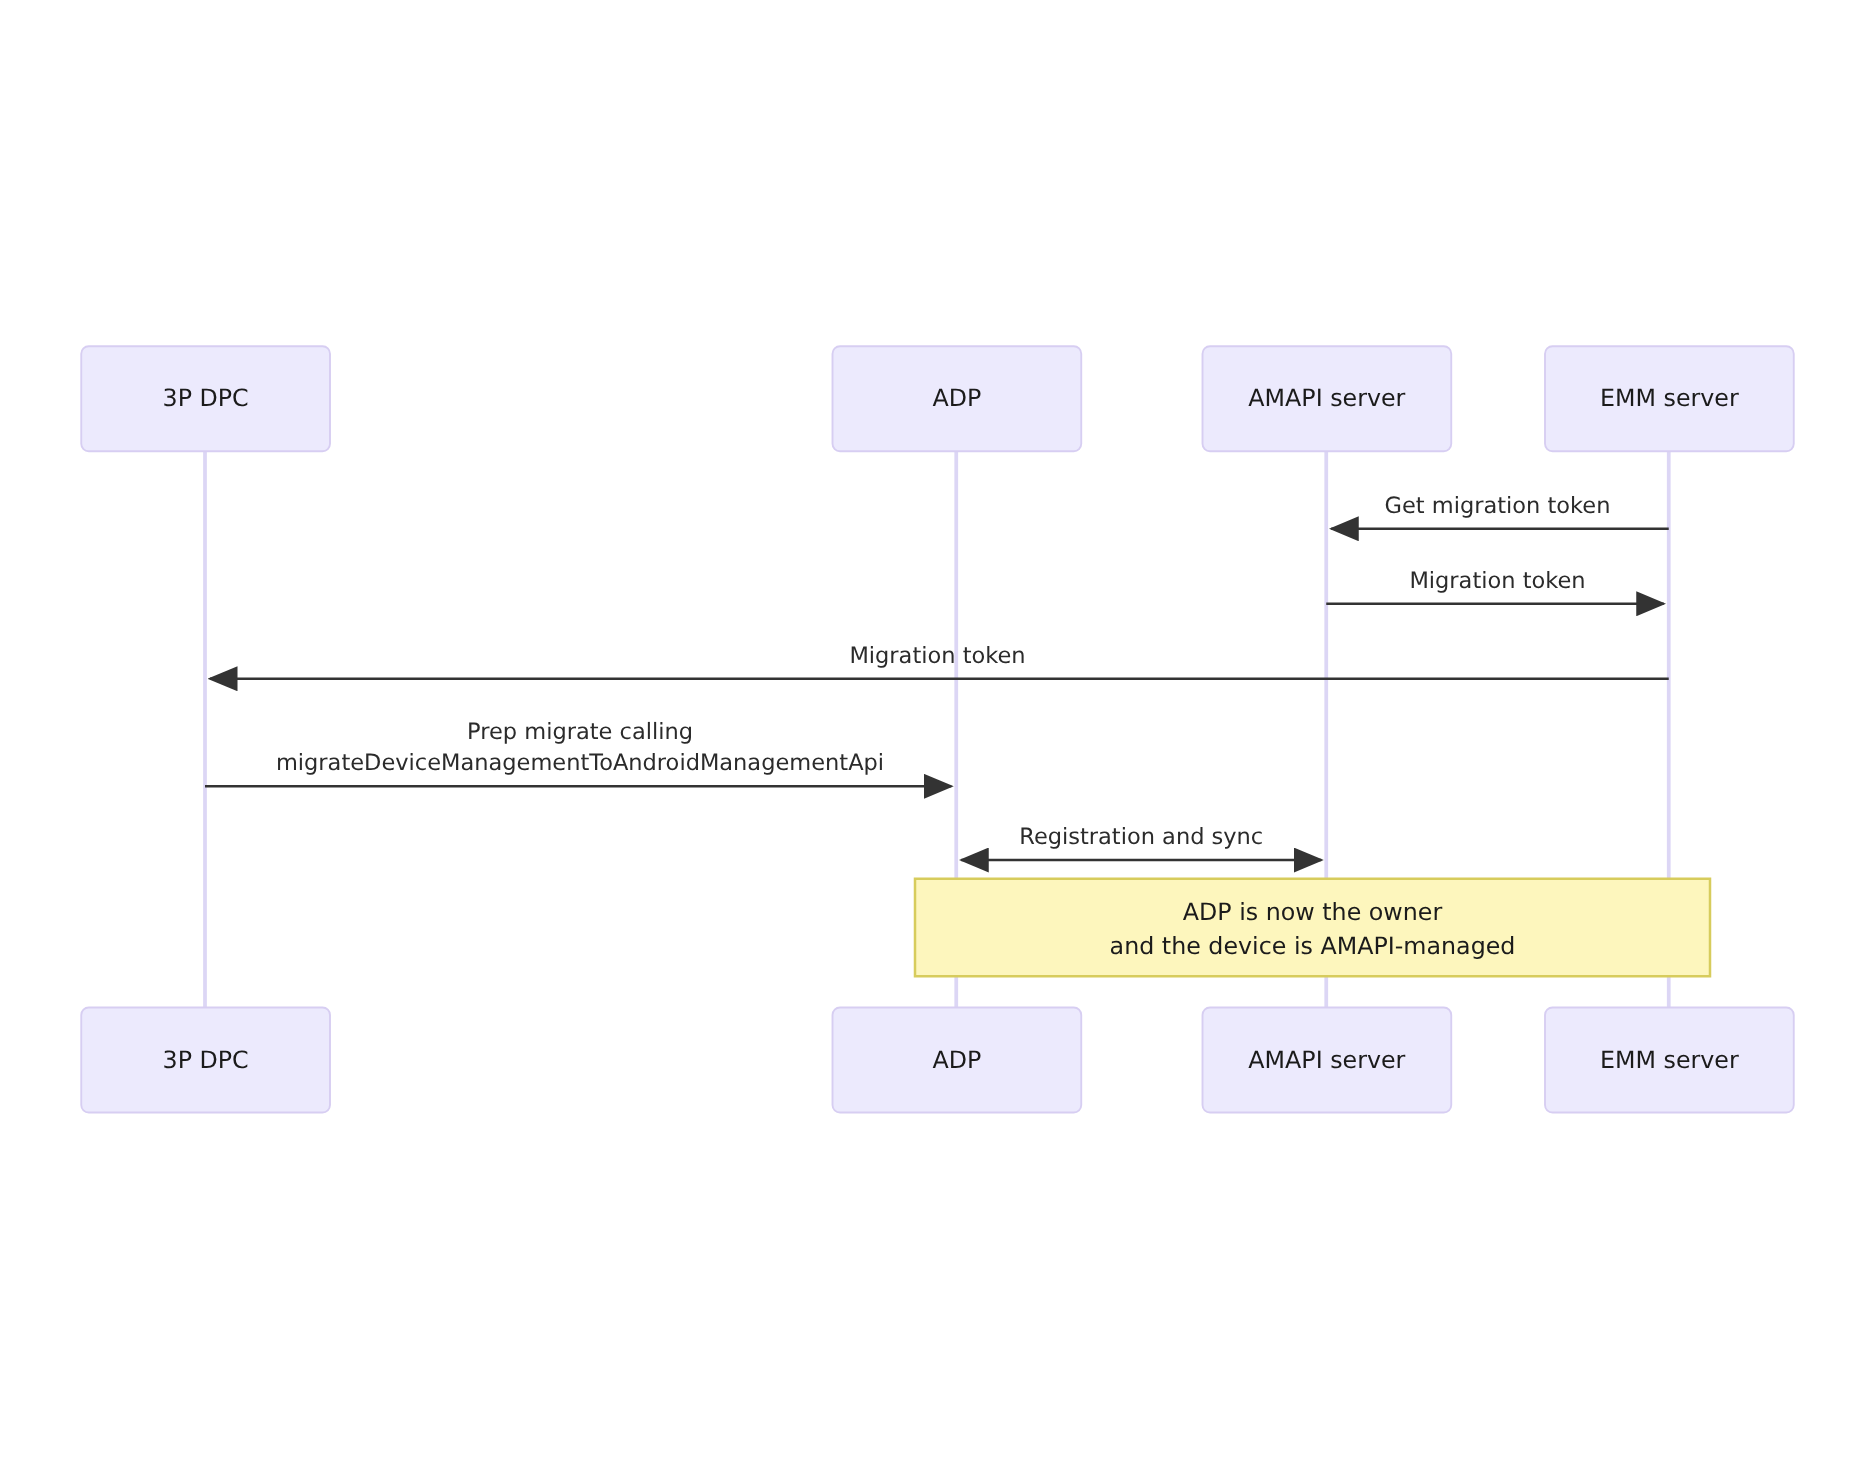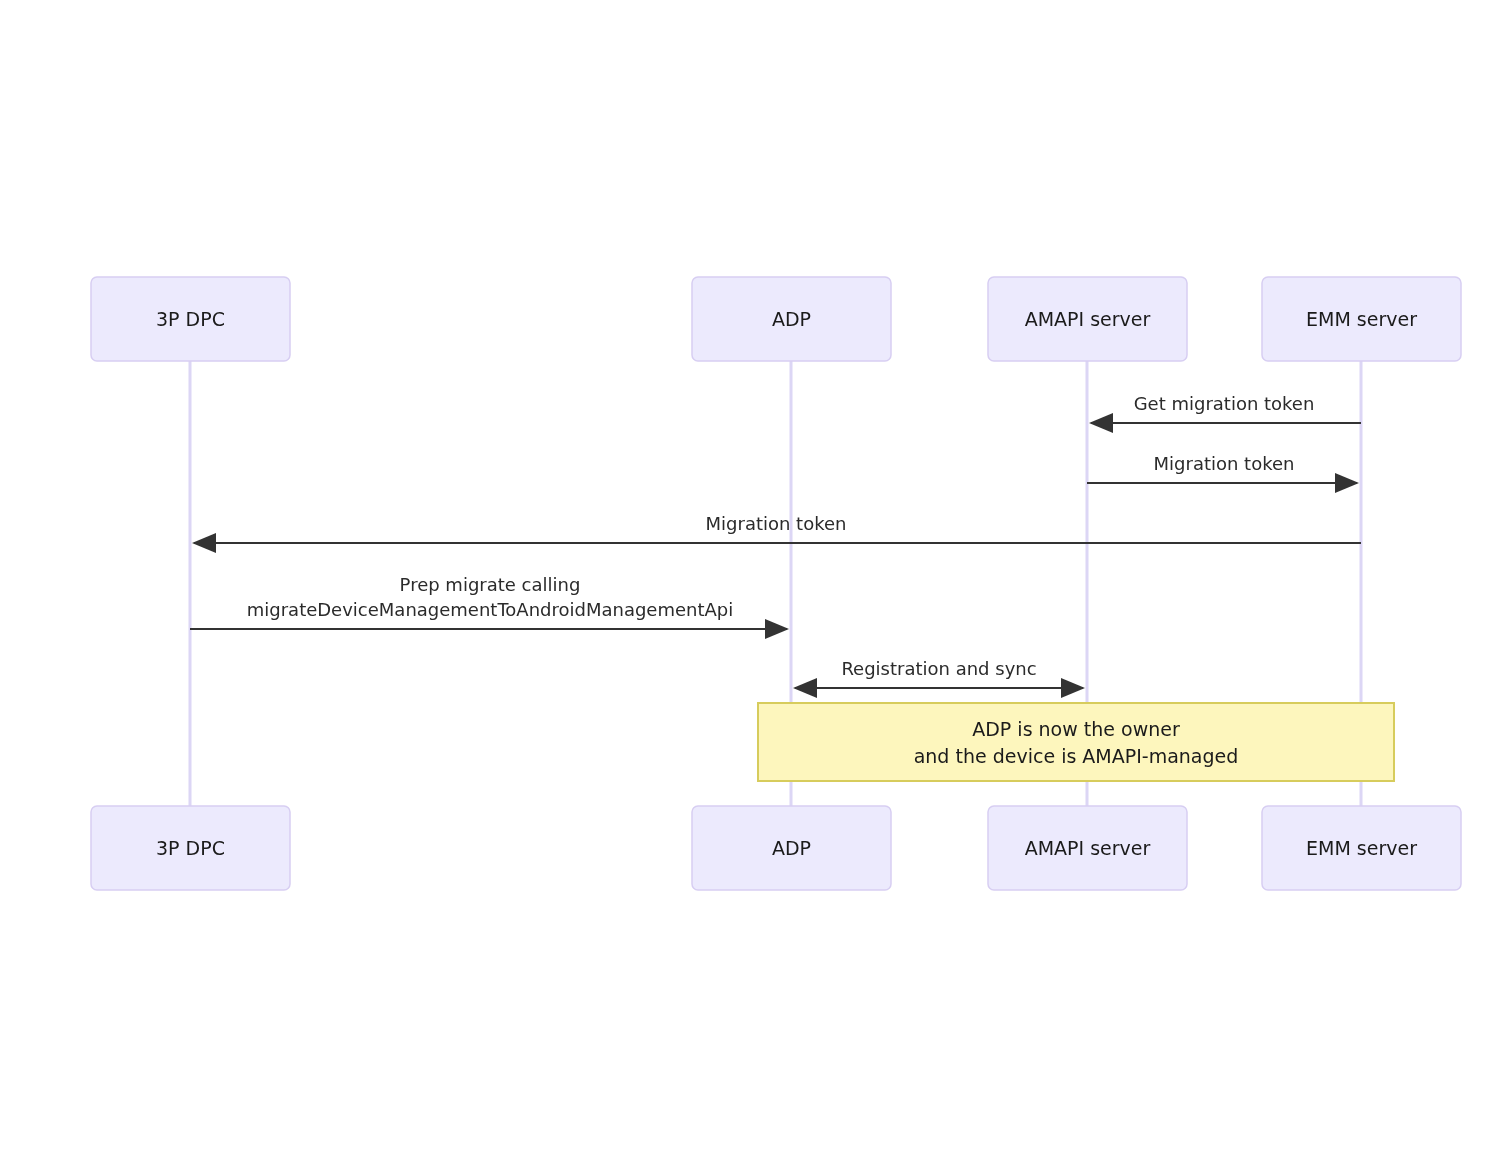--- a/index.html
+++ b/index.html
@@ -12,21 +12,20 @@
     font-family: "DejaVu Sans", sans-serif;
     width: 1500px;
     height: 1169px;
     overflow: hidden;
   }
   #canvas {
     position: relative;
     width: 1280px;
     height: 1169px;
     background: #ffffff;
-    margin-left: 26px;
   }
   svg#diagram {
     position: absolute;
     left: 0;
     top: 0;
     width: 1500px;
     height: 1169px;
   }
   .participant-box {
     fill: #ECEAFD;

